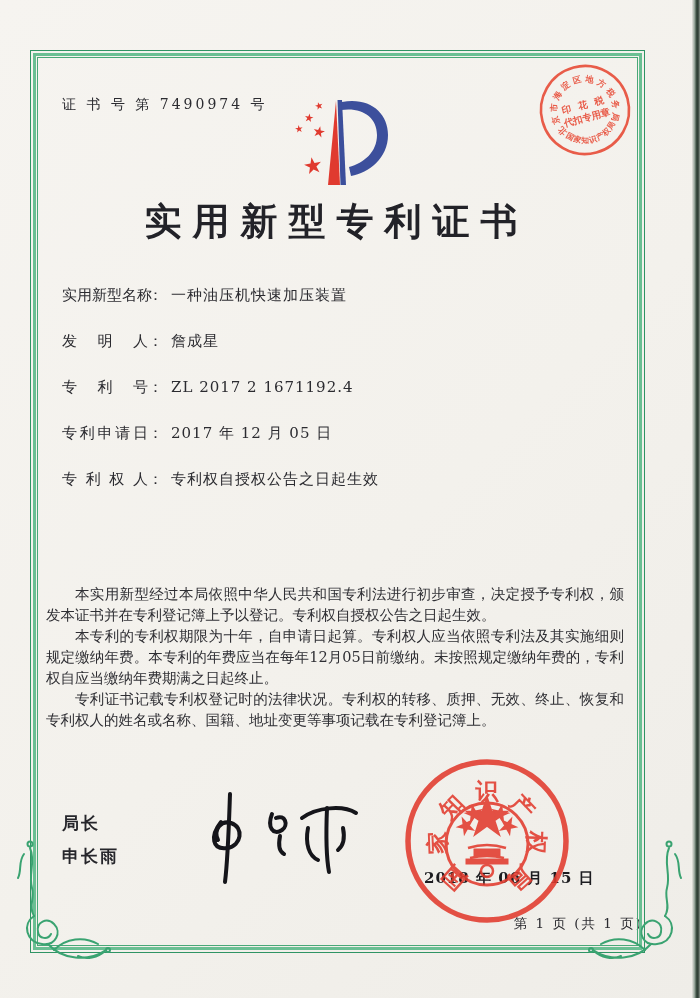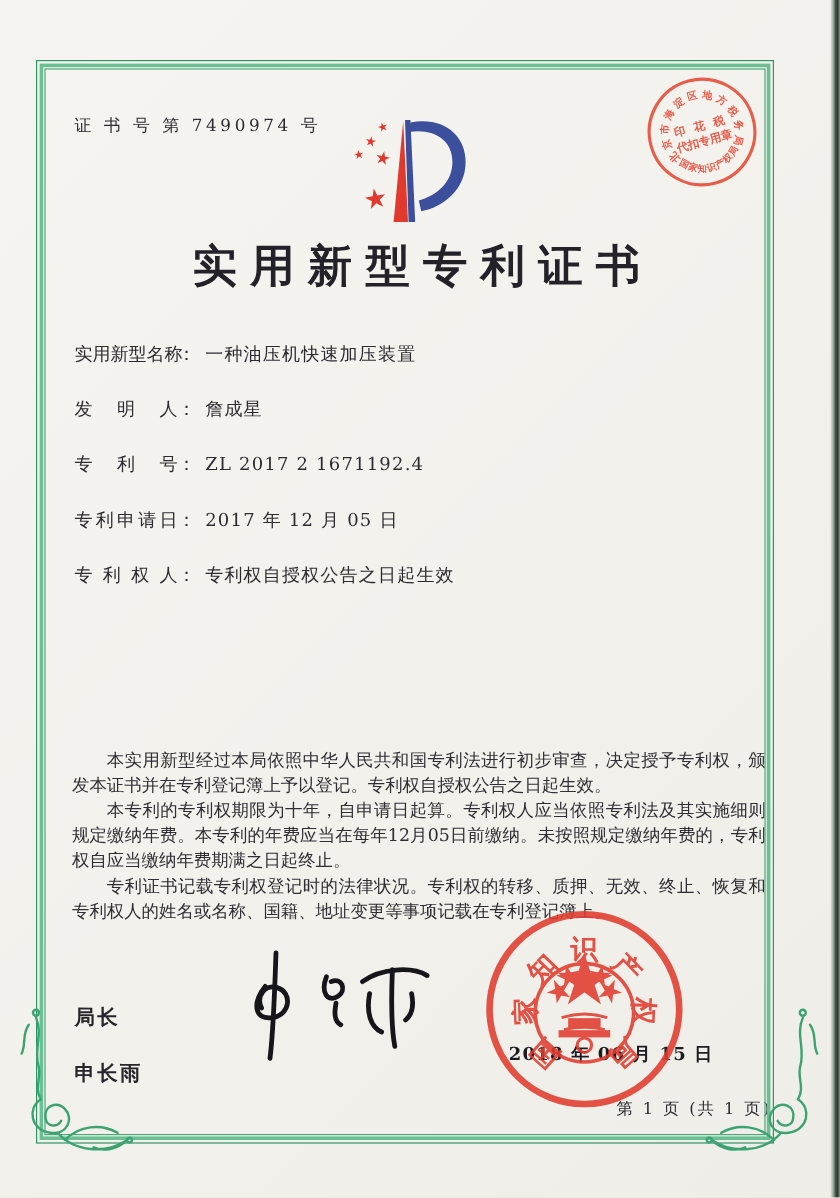--- a/index.html
+++ b/index.html
@@ -11,38 +11,38 @@
   .page-edge{position:absolute;right:0;top:0;bottom:0;width:8px;
         background:linear-gradient(to right,#e8e6e1 0%,#9aa89d 30%,#3c4f42 55%,#2c3a31 75%,#8a968c 100%);}
   
   .frame-outer{position:absolute;left:30px;top:50px;width:613px;height:901px;
         border:1.5px solid #2f9464;}
   .frame-inner{position:absolute;inset:2px;border:3px solid #6abf93;}
   .frame-inner2{position:absolute;inset:1px;border:1px solid #49a878;}
 
   .cert-no{position:absolute;left:62px;top:96px;font-size:14px;letter-spacing:3px;color:#2b2b30;}
   .title{position:absolute;left:30px;top:197px;width:613px;text-align:center;
-        font-size:37px;font-weight:700;letter-spacing:11px;color:#222228;margin-left:16px;}
+        font-size:37px;font-weight:700;letter-spacing:11px;color:#222228;}
   .logo{position:absolute;left:292px;top:96px;}
 
   .fields{position:absolute;left:62px;top:286px;width:580px;color:#2b2b30;font-size:15px;}
   .frow{position:relative;margin-bottom:27px;white-space:nowrap;}
   .flabel{display:inline-block;width:86px;text-align:justify;text-align-last:justify;vertical-align:top;}
   .fcolon{display:inline-block;vertical-align:top;margin-right:8px;}
   .fvalue{display:inline-block;vertical-align:top;letter-spacing:1px;}
   .addr2{margin-left:110px;margin-top:4px;margin-bottom:0;letter-spacing:1px;}
   .grant-right{position:absolute;left:338px;top:0;white-space:nowrap;}
 
-  .paras{position:absolute;left:60px;top:584px;width:578px;font-size:14.5px;line-height:21px;
-        color:#2e2e33;text-align:justify;margin-top:40px;}
+  .paras{position:absolute;left:46px;top:584px;width:578px;font-size:14.5px;line-height:21px;
+        color:#2e2e33;text-align:justify;}
   .paras p{margin:0;text-indent:2em;}
 
   .signoff{position:absolute;left:62px;top:812px;font-size:17px;font-weight:600;color:#26262b;
         font-family:"DejaVu Sans","Liberation Sans",sans-serif;}
-  .signoff div{margin-bottom:10px;letter-spacing:2px;margin-top:24px;}
+  .signoff div{margin-bottom:10px;letter-spacing:2px;}
   .signature{position:absolute;left:183px;top:782px;}
 
   .issue-date{position:absolute;left:424px;top:869px;font-size:15px;font-weight:600;
         letter-spacing:1px;color:#1c1c20;}
   .office-seal{position:absolute;left:402px;top:756px;opacity:.88;}
   .office-seal text{fill:#e23b2e;font-weight:700;font-family:"DejaVu Serif",serif;}
   .tax-seal{position:absolute;left:535px;top:60px;transform:rotate(-15deg);opacity:.92;}
   .tax-seal text{fill:#e8503c;font-weight:600;font-family:"DejaVu Serif",serif;}
 
   .footer{position:absolute;left:30px;top:915px;width:613px;text-align:right;

